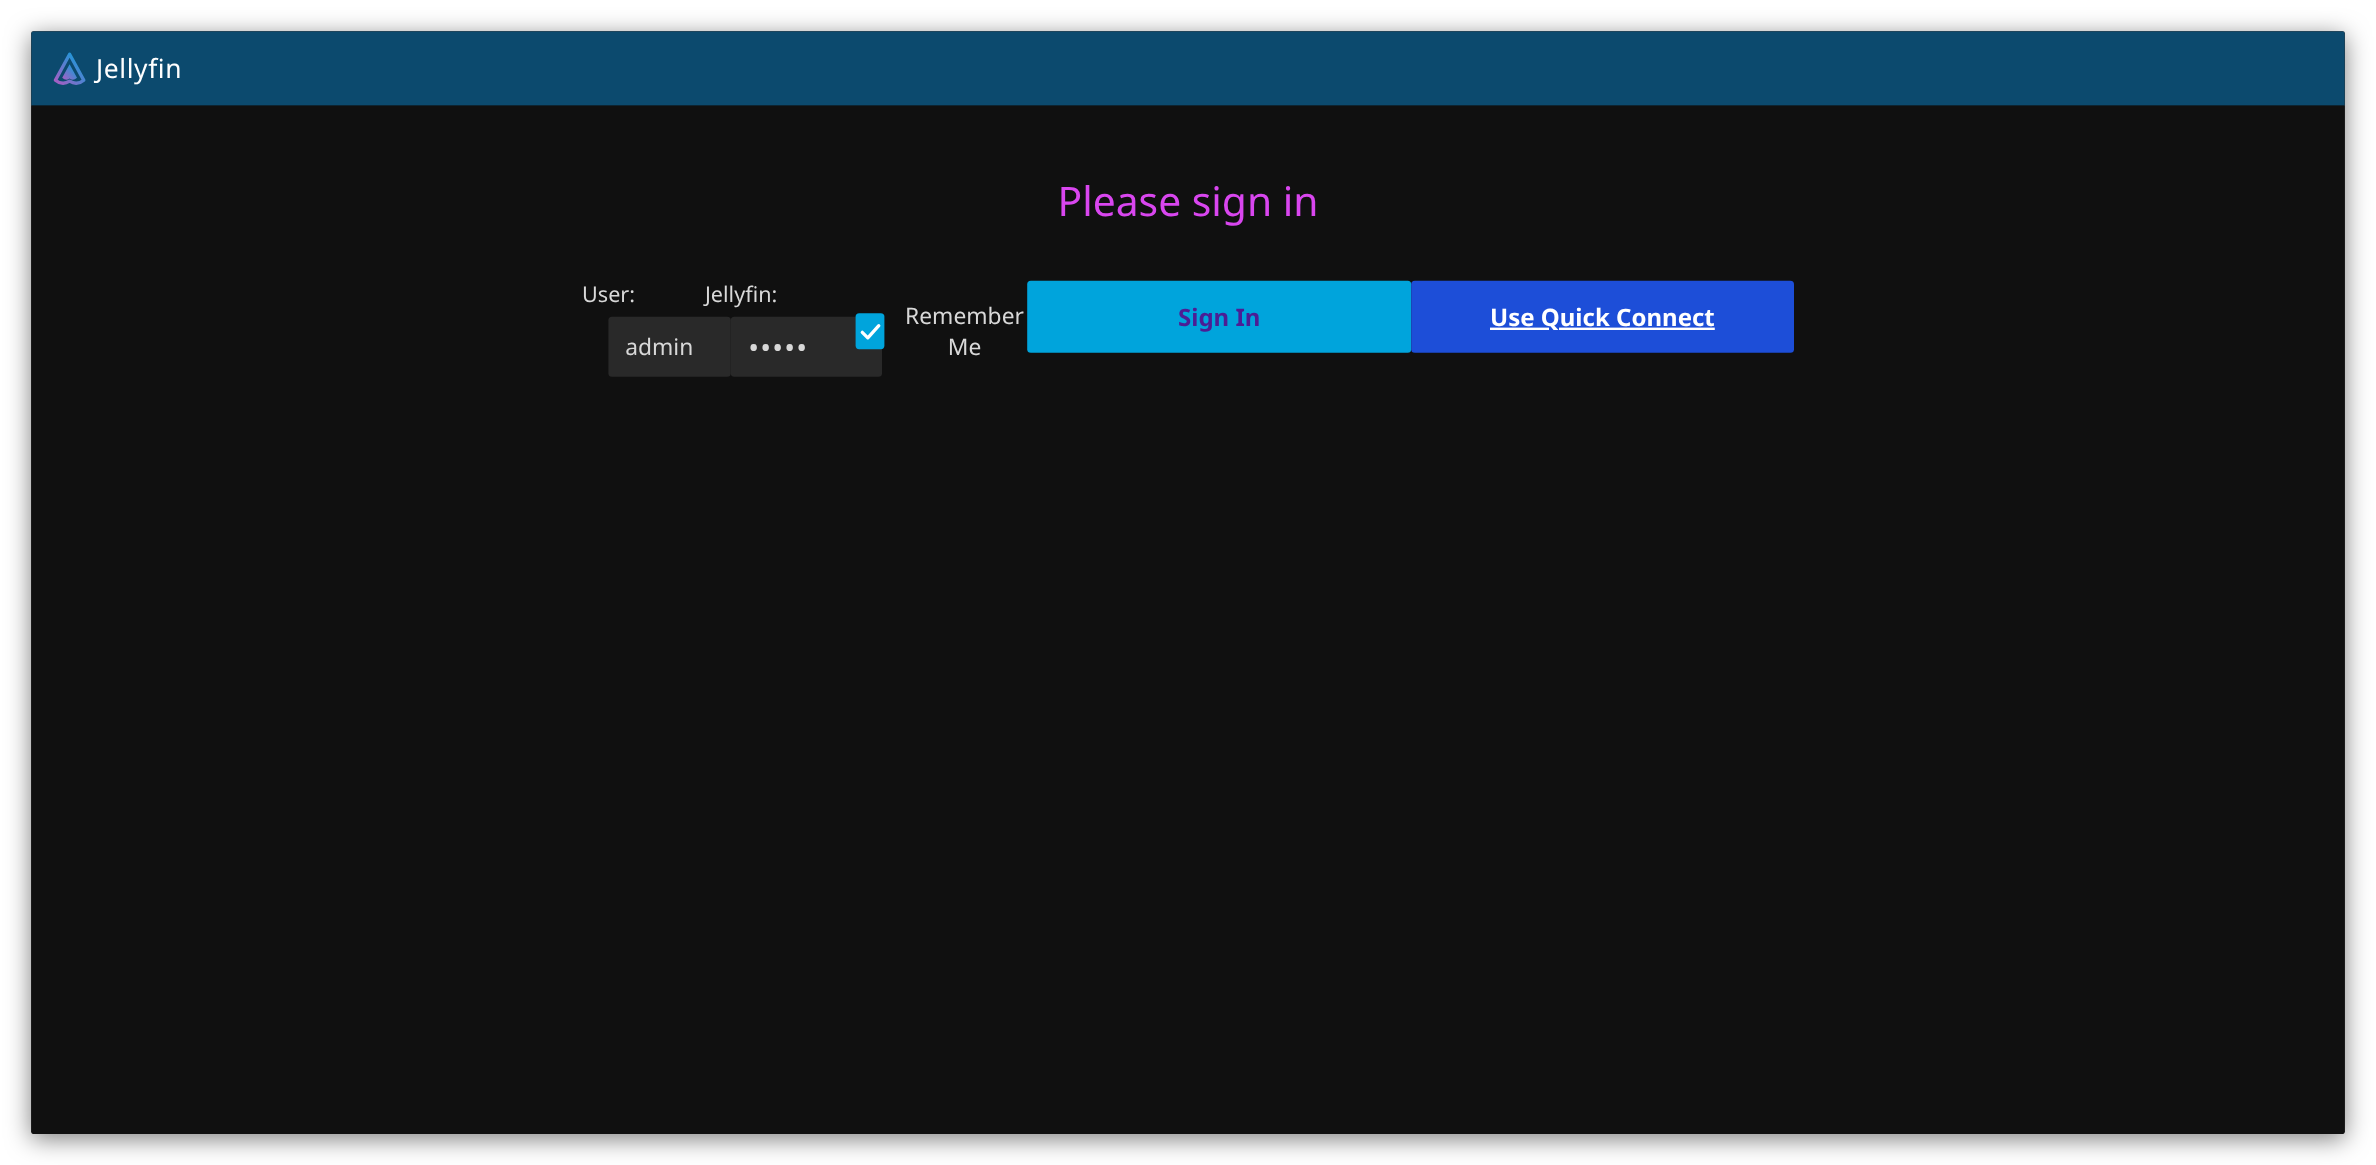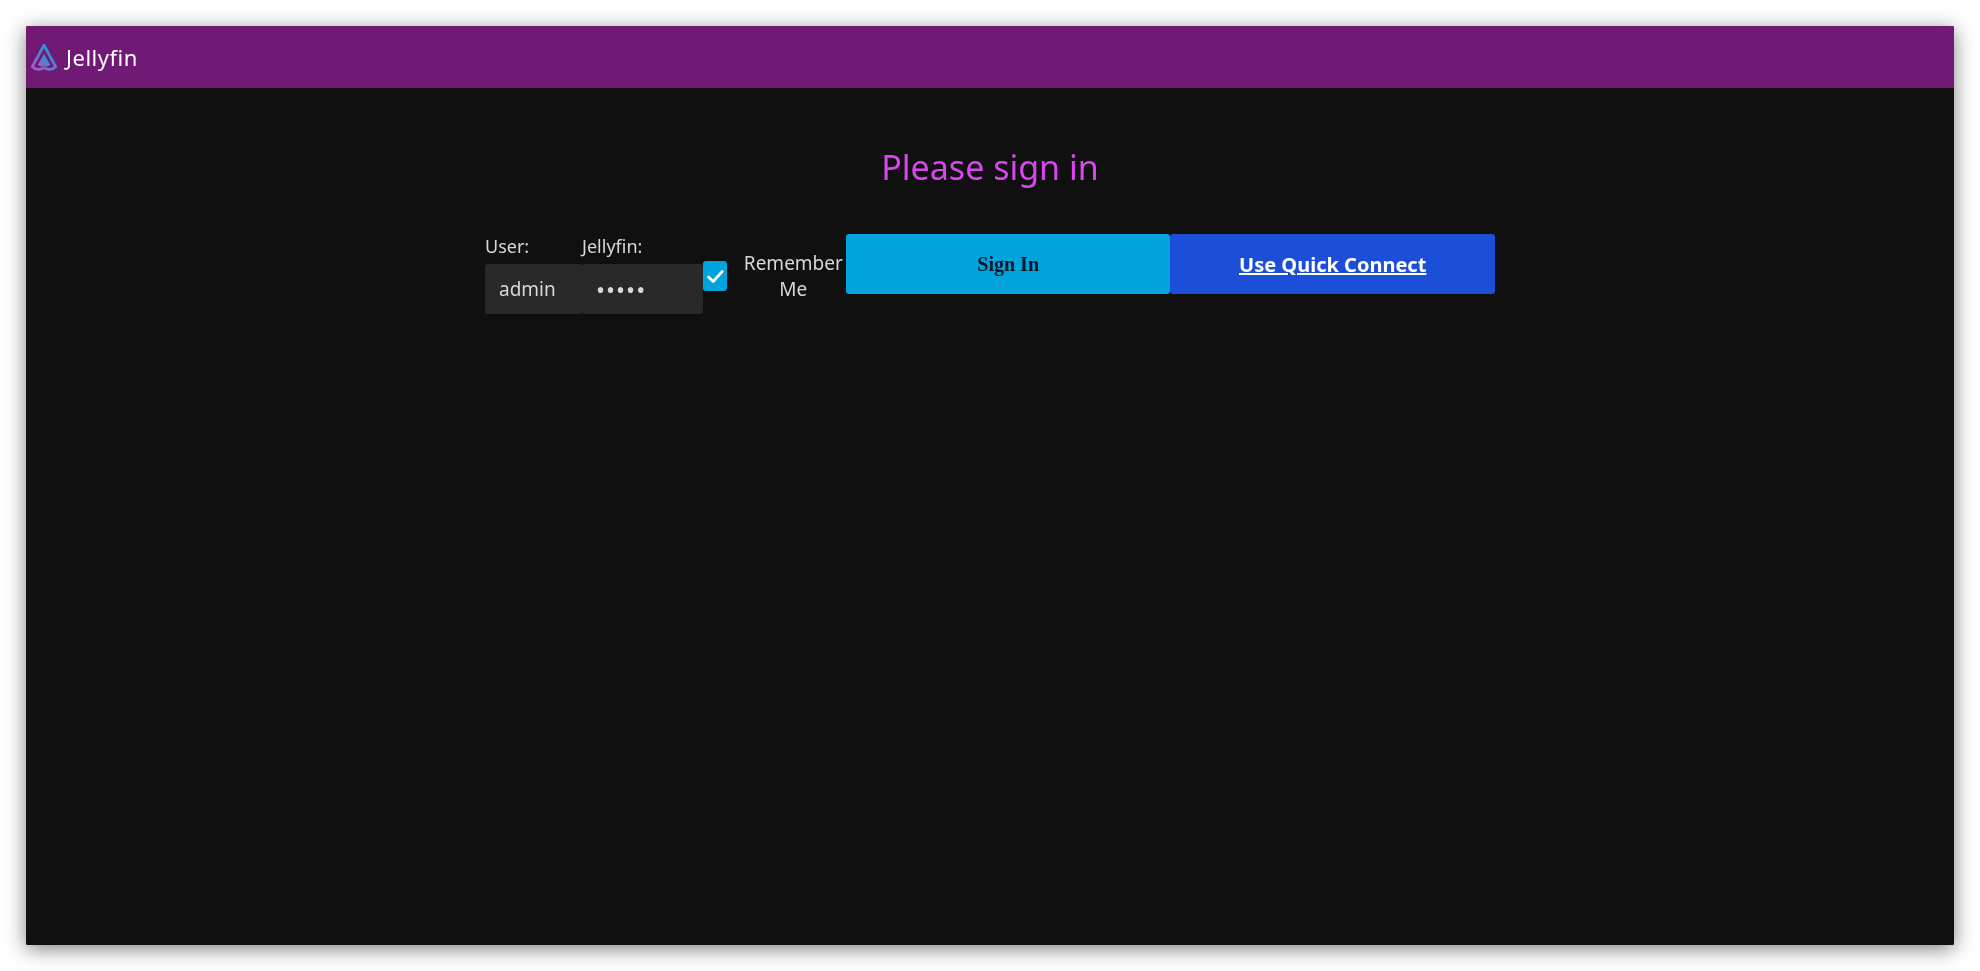--- a/index.html
+++ b/index.html
@@ -30,24 +30,24 @@
       background: #101010;
       box-shadow: 0 4px 20px rgba(0,0,0,0.5);
       border-radius: 2px;
       overflow: hidden;
       display: flex;
       flex-direction: column;
     }
     
     .header {
       height: 62px;
-      background: #701a75;
-      display: flex;
-      align-items: center;
-      padding: 0 4px;
+      background: #0c4a6e;
+      display: flex;
+      align-items: center;
+      padding: 0 18px;
     }
     
     .logo-container {
       display: flex;
       align-items: center;
       gap: 8px;
     }
     
     .logo-icon {
       width: 28px;
@@ -102,20 +102,21 @@
       width: 100%;
       height: 50px;
       background: #292929;
       border: none;
       border-radius: 3px;
       padding: 0 14px;
       font-size: 19px;
       color: #d8d8d8;
       outline: none;
       font-family: inherit;
+      margin-left: 22px;
     }
     
     .text-input::placeholder {
       color: #888;
     }
     
     .password-input {
       font-size: 24px;
       letter-spacing: 1px;
     }
@@ -158,22 +159,21 @@
       border-radius: 3px;
       font-size: 20px;
       font-weight: 700;
       cursor: pointer;
       font-family: inherit;
       margin-bottom: 8px;
     }
     
     .button-primary {
       background: #00a4dc;
-      color: #0f172a;
-      font-family: Liberation Serif, serif;
+      color: #4c1d95;
     }
     
     .button-secondary {
       background: #1d4ed8;
       color: #ffffff;
       text-decoration: underline;
     }
   </style>
 </head>
 <body>

